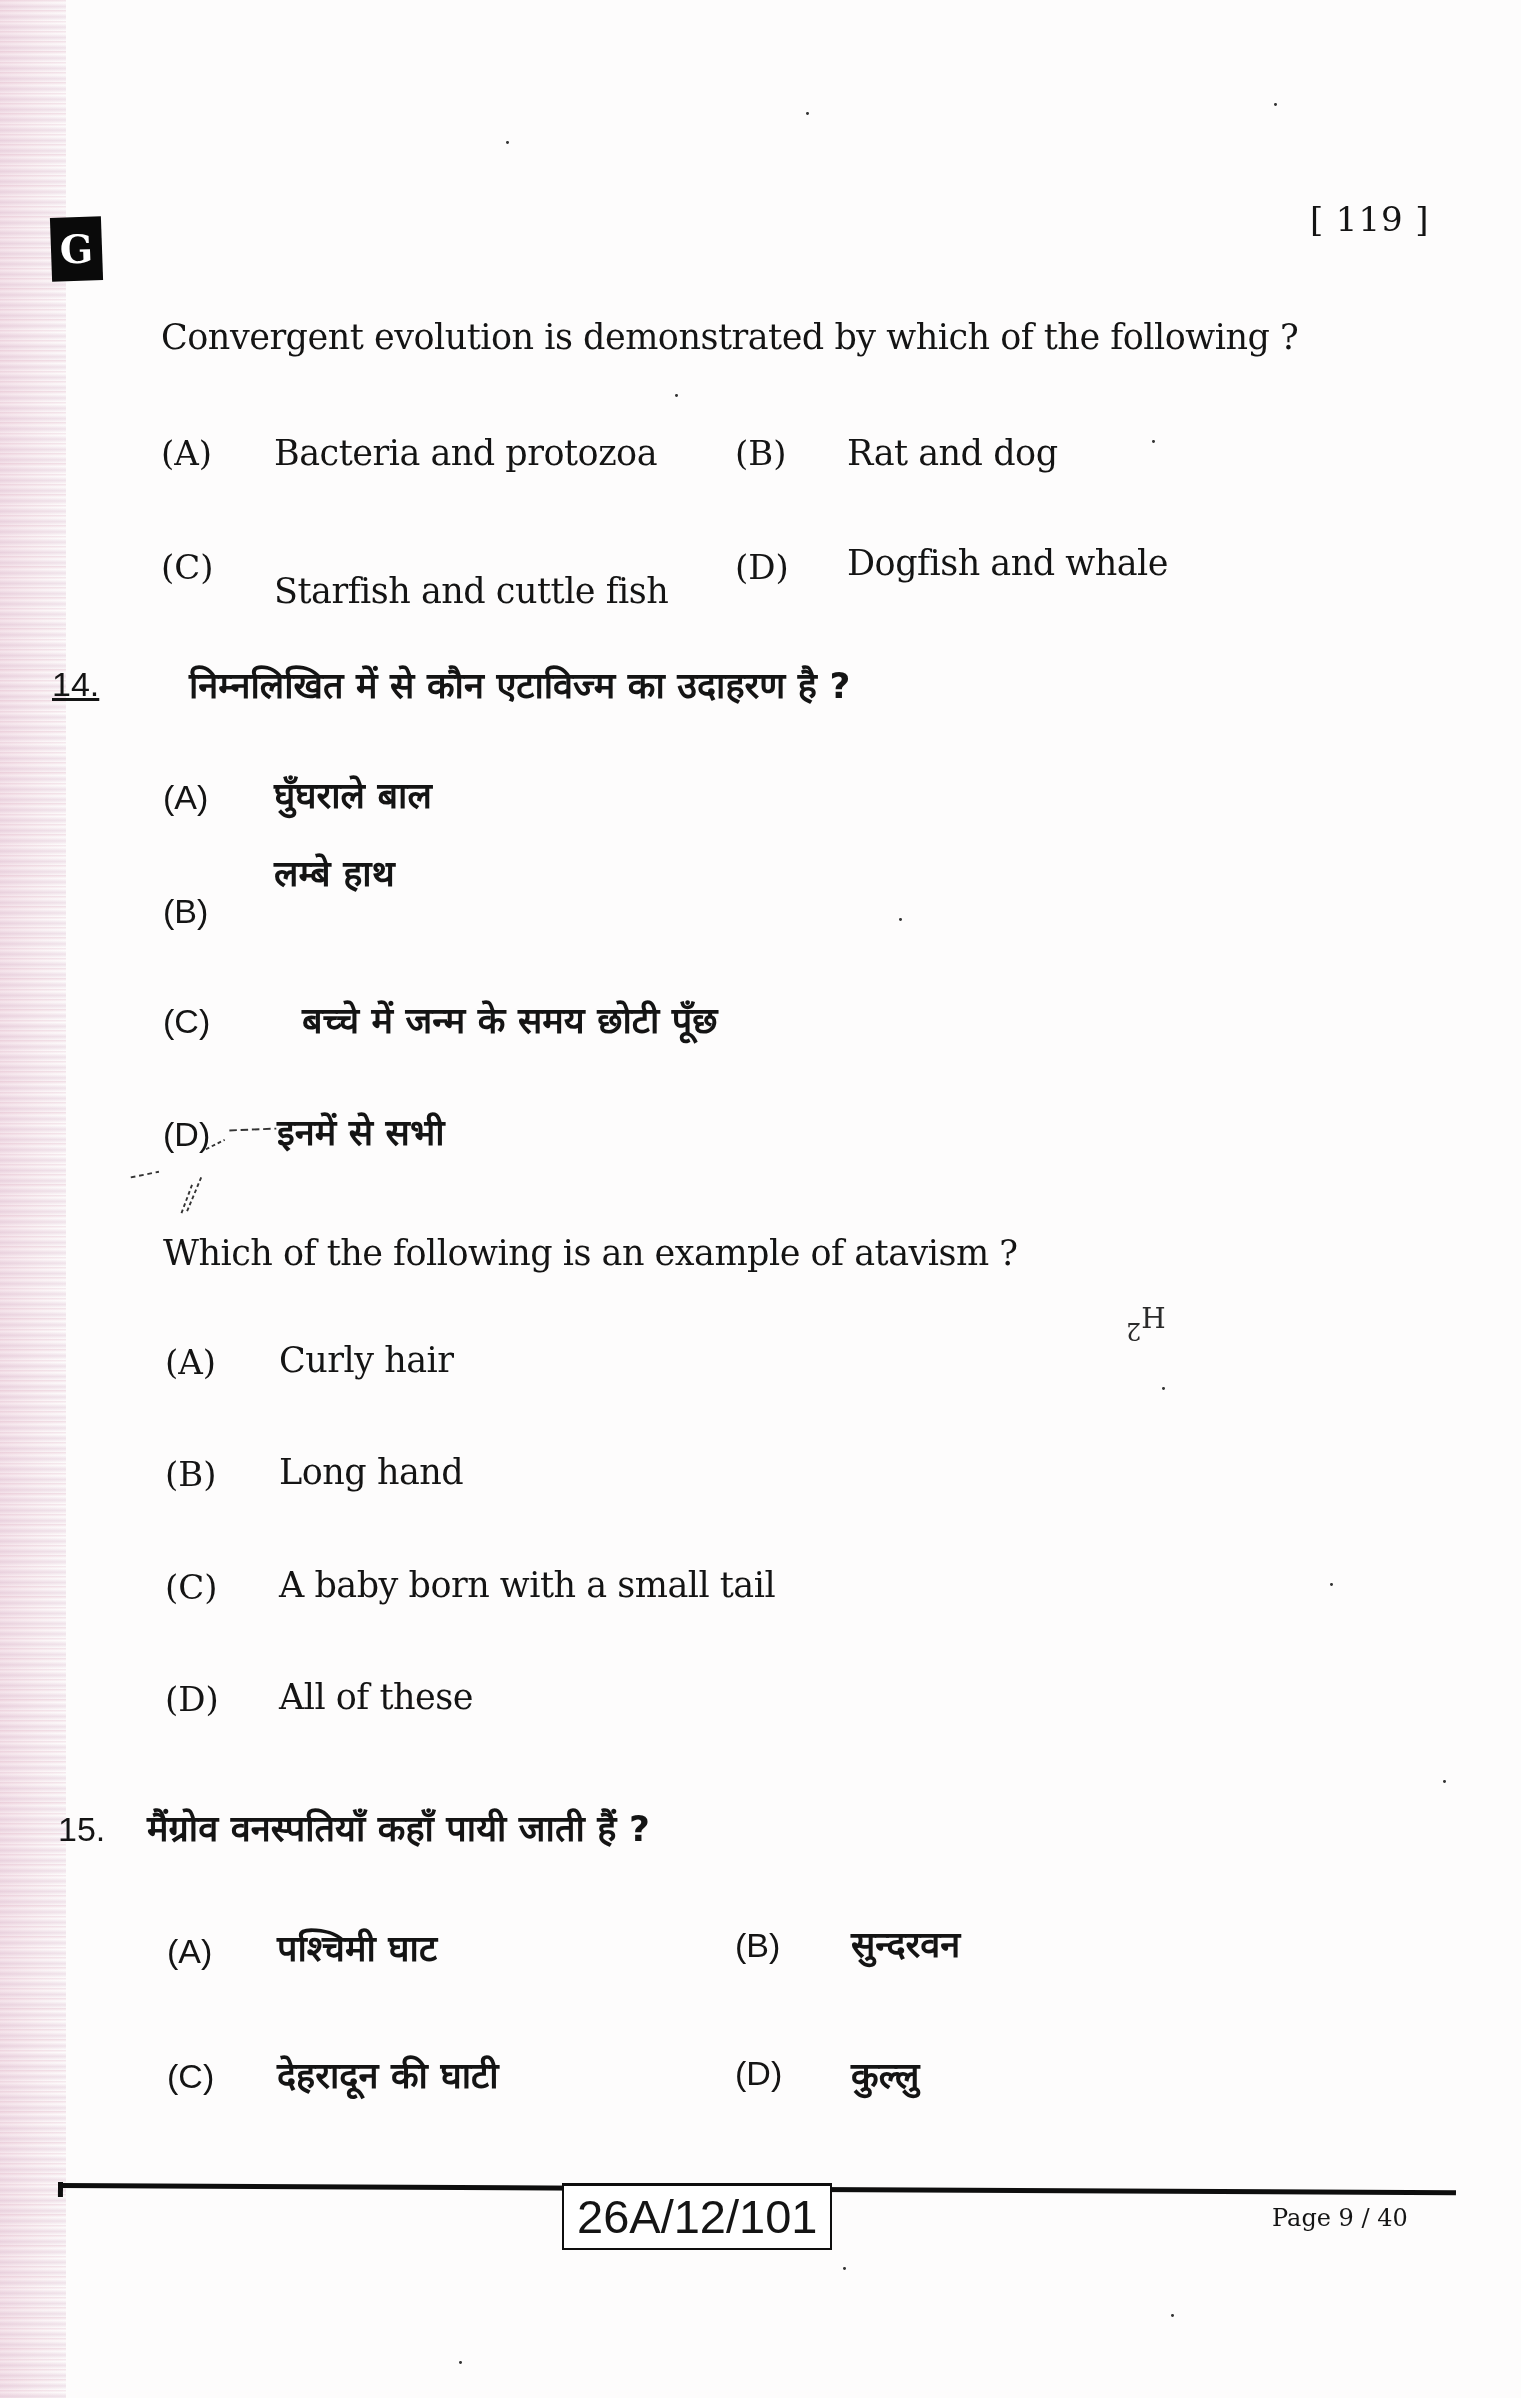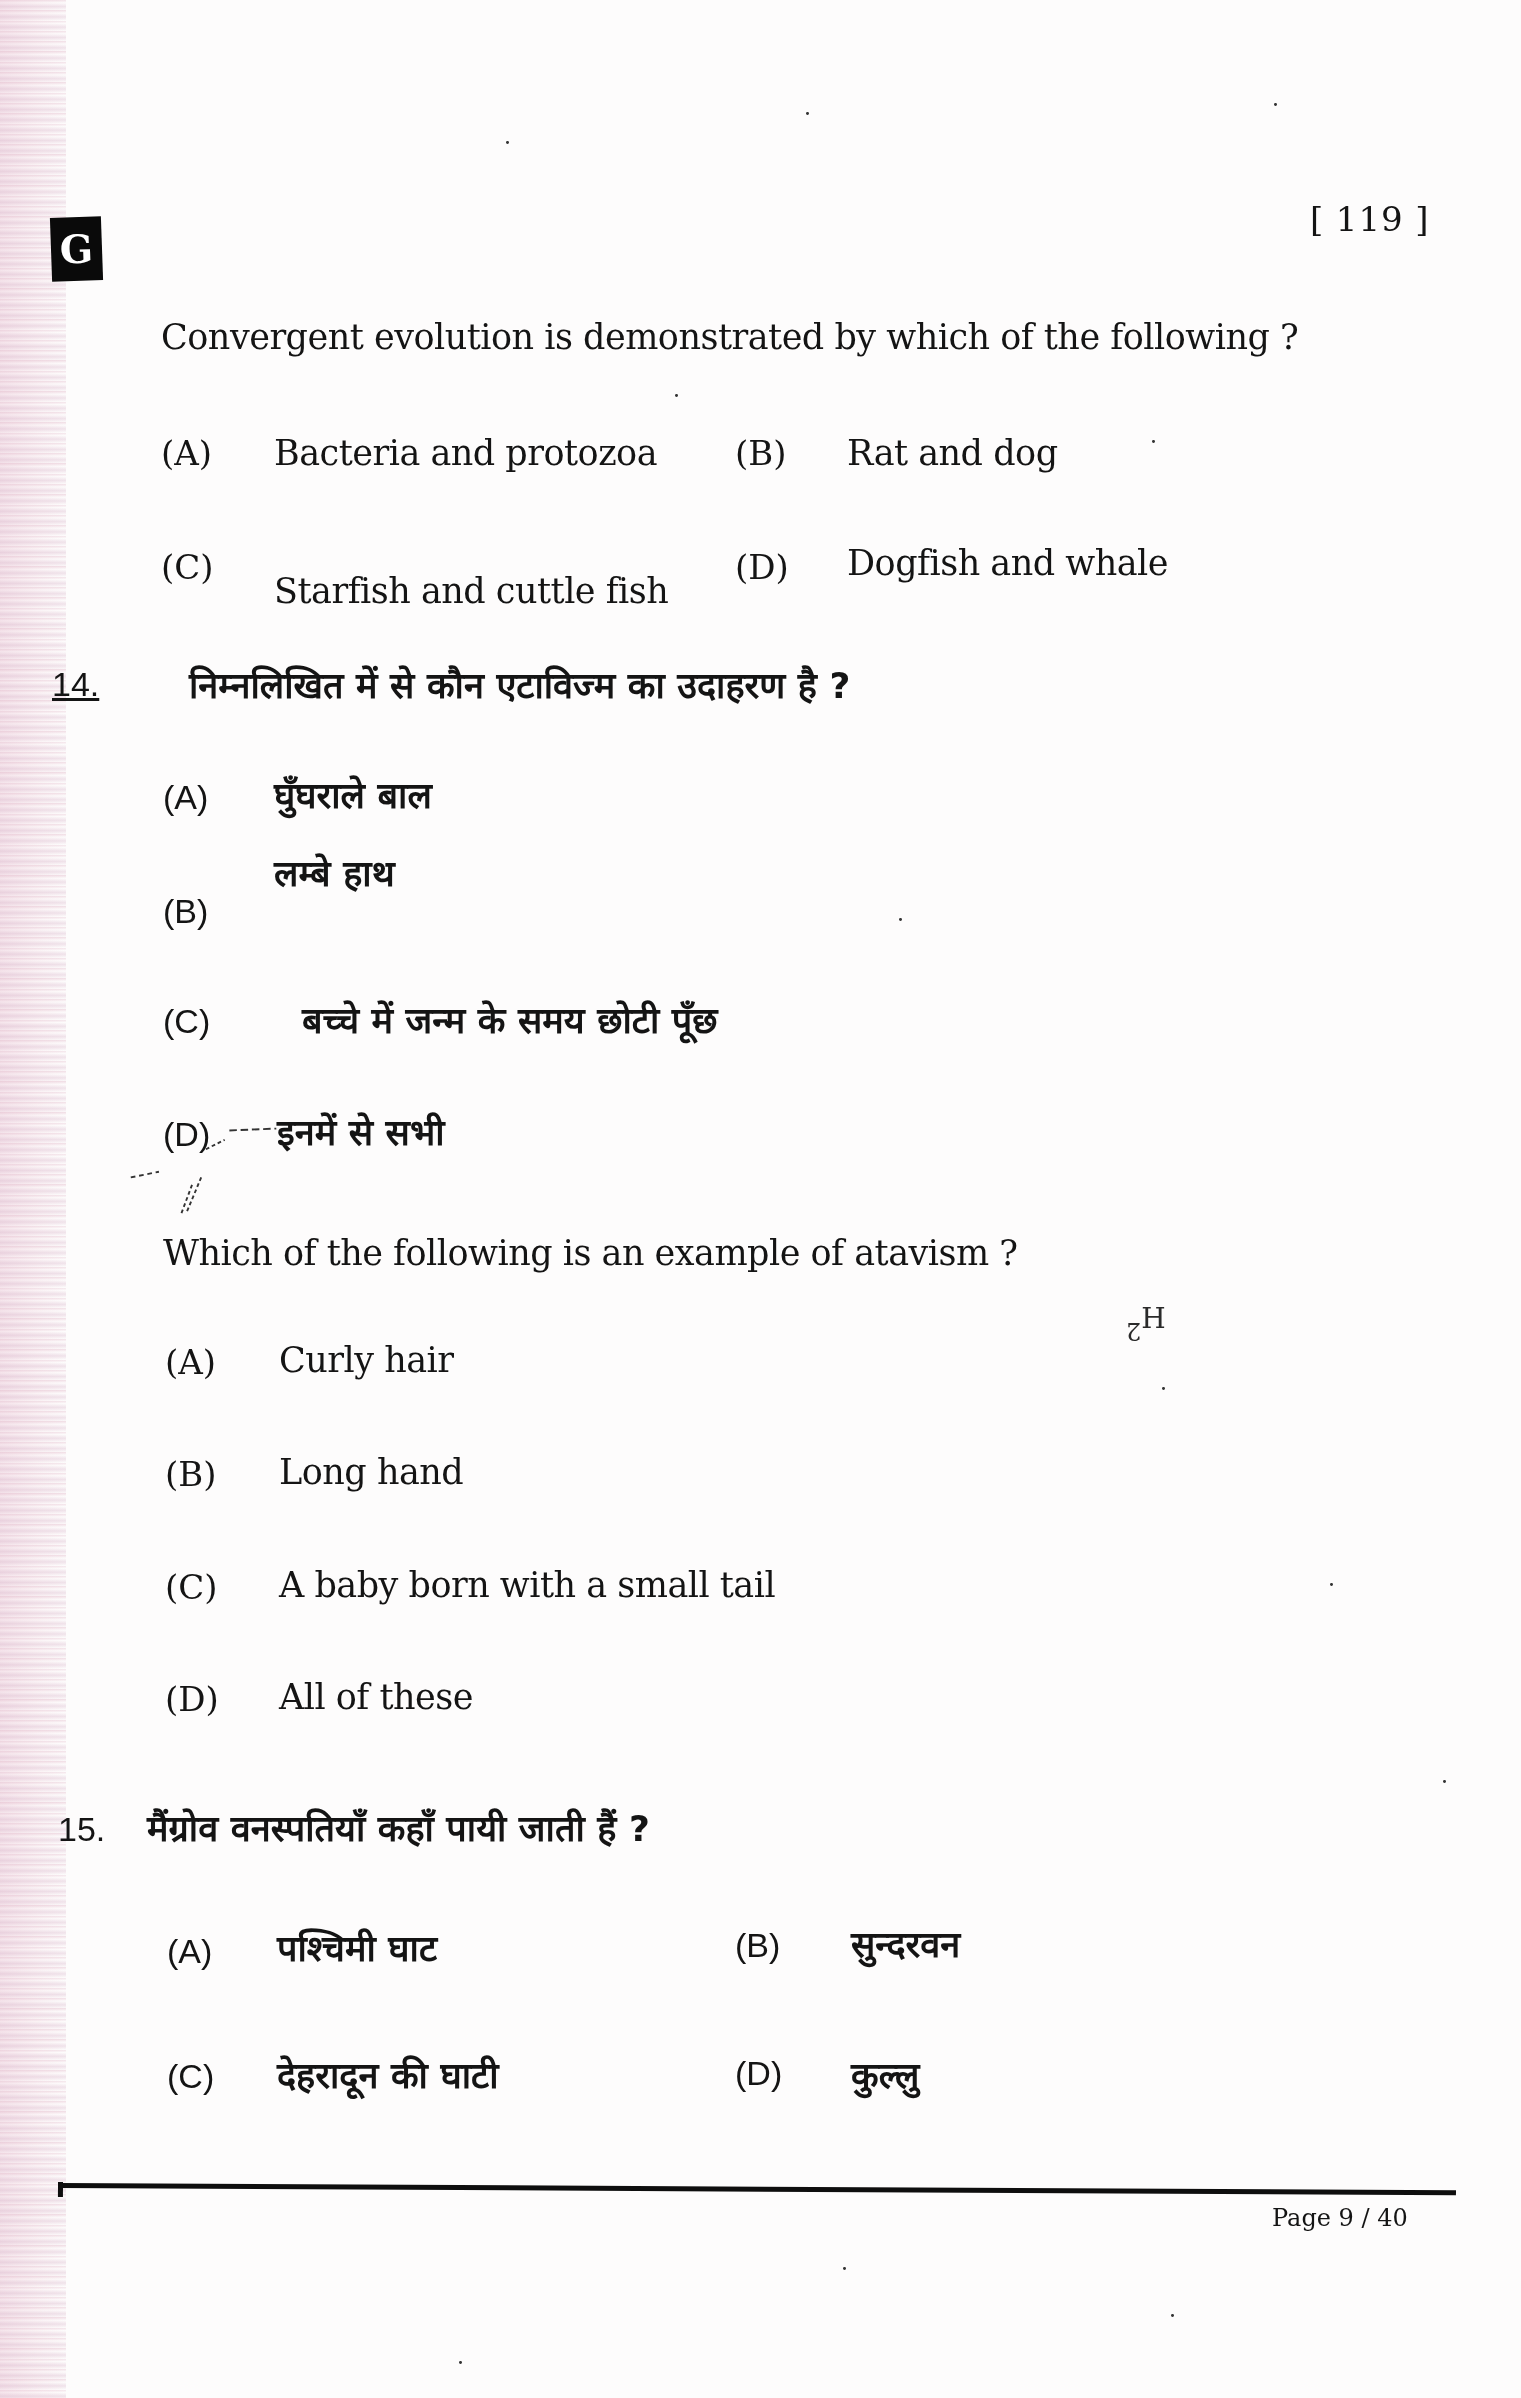--- a/index.html
+++ b/index.html
@@ -211,20 +211,21 @@
     <div class="opt-text hi" style="left:851px; top:1919px;">सुन्दरवन</div>
 
     <div class="opt-label hi-l" style="left:167px; top:2057px;">(C)</div>
     <div class="opt-text hi" style="left:277px; top:2050px;">देहरादून की घाटी</div>
 
     <div class="opt-label hi-l" style="left:735px; top:2054px;">(D)</div>
     <div class="opt-text hi" style="left:851px; top:2050px;">कुल्लु</div>
   </div>
 
   <div class="footer-rule"></div>
+  <div class="paper-code">26A/12/101</div>
   <div class="page-indicator">Page 9 / 40</div>
 
   <div class="dot" style="left:506px; top:141px;"></div>
   <div class="dot" style="left:806px; top:112px;"></div>
   <div class="dot" style="left:1274px; top:103px;"></div>
   <div class="dot" style="left:675px; top:394px;"></div>
   <div class="dot" style="left:1152px; top:440px;"></div>
   <div class="dot" style="left:899px; top:918px;"></div>
   <div class="dot" style="left:1162px; top:1387px;"></div>
   <div class="dot" style="left:1330px; top:1583px;"></div>

